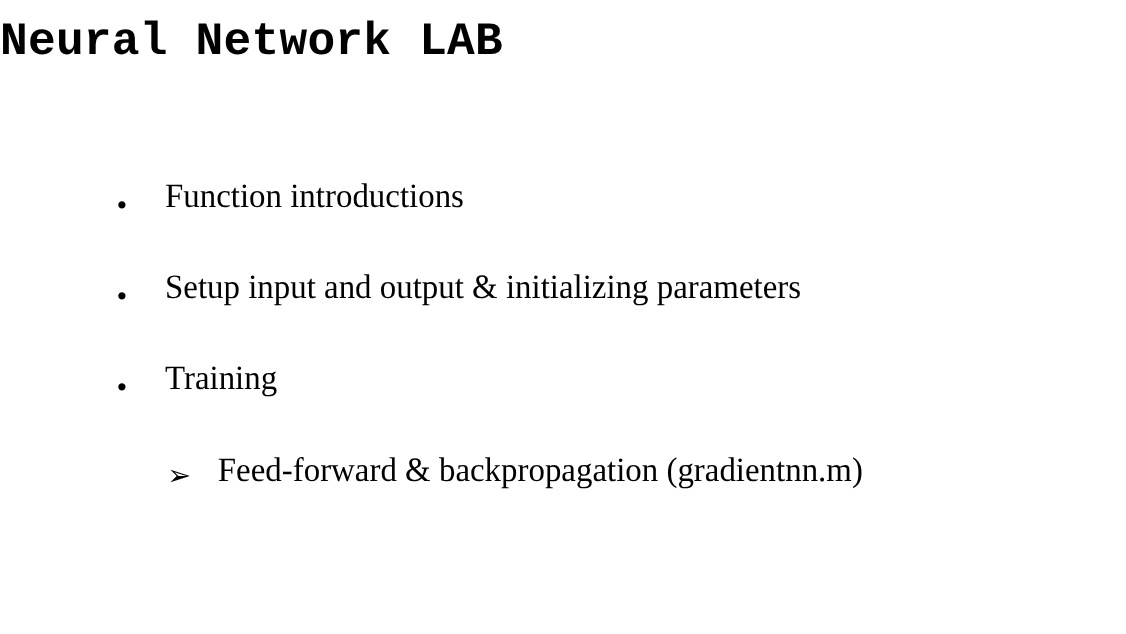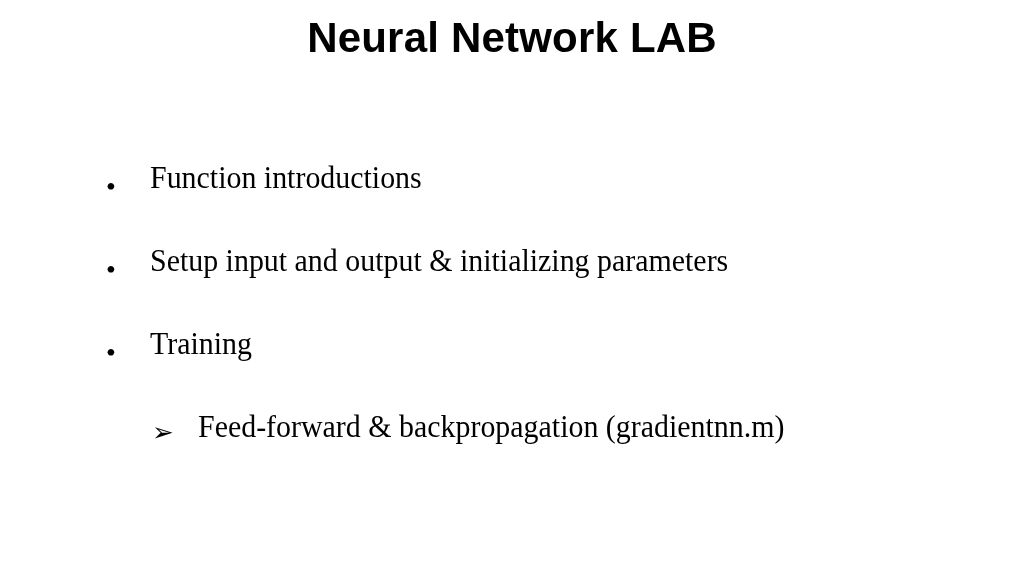--- a/index.html
+++ b/index.html
@@ -23,22 +23,21 @@
     overflow: hidden;
     margin: 0 auto;
   }
 
   
   .slide-title {
     position: absolute;
     left: 0;
     right: 0;
     top: 14px;
-    text-align: center;
-    font-family: Liberation Sans, sans-serif;
+    font-family: Liberation Mono, monospace;
     font-weight: bold;
     font-size: 42px;
     line-height: 48px;
     color: #000000;
     letter-spacing: 0.2px;
     white-space: nowrap;
   }
 
   
   .body-list {

